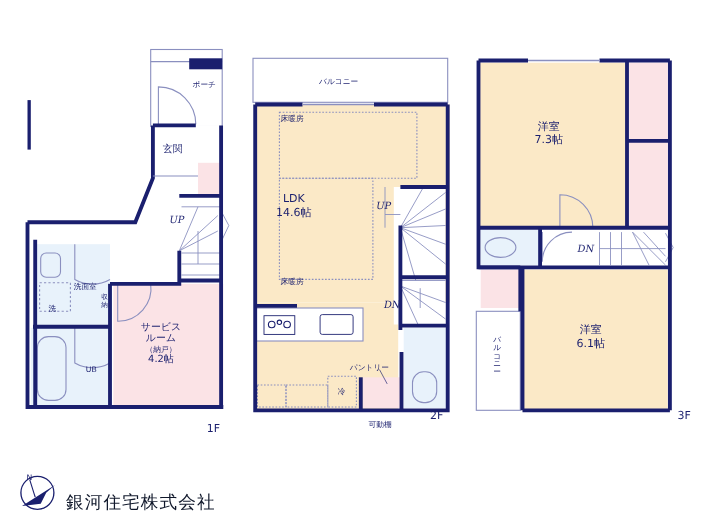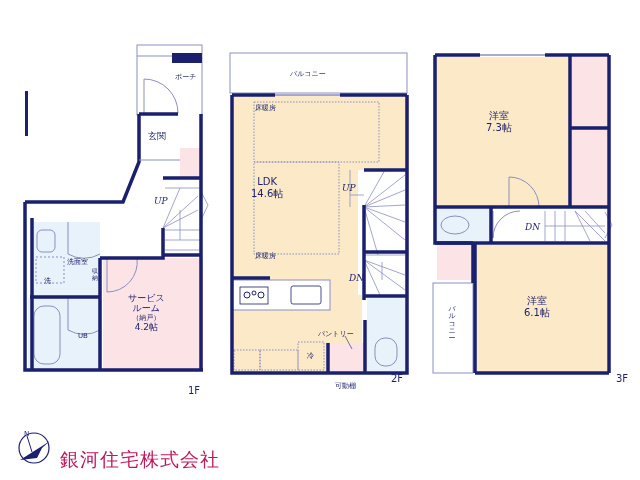--- a/index.html
+++ b/index.html
@@ -4,21 +4,21 @@
 <style>
   html,body{margin:0;padding:0;background:#ffffff;}
   body{width:640px;height:480px;position:relative;overflow:hidden;font-family:"DejaVu Sans",sans-serif;}
   svg{position:absolute;left:0;top:0;}
   .lbl{position:absolute;color:#1a1f6e;white-space:nowrap;text-align:center;line-height:1.15;}
   .sm{font-size:9px;}
   .xs{font-size:7px;}
   .md{font-size:10px;}
   .it{font-family:"DejaVu Serif",serif;font-style:italic;font-size:9px;}
   .floor{font-size:10px;color:#1a1f6e;}
-  .company{position:absolute;left:60px;top:447px;font-size:19px;color:#be185d;letter-spacing:1px;}
+  .company{position:absolute;left:60px;top:447px;font-size:16px;color:#0f172a;letter-spacing:1px;}
 </style>
 </head>
 <body>
 
 <svg width="640" height="480" viewBox="0 0 640 480">
 
   <g>
 
     <rect x="25" y="91" width="3" height="45" fill="#1a1f6e"></rect>
 

